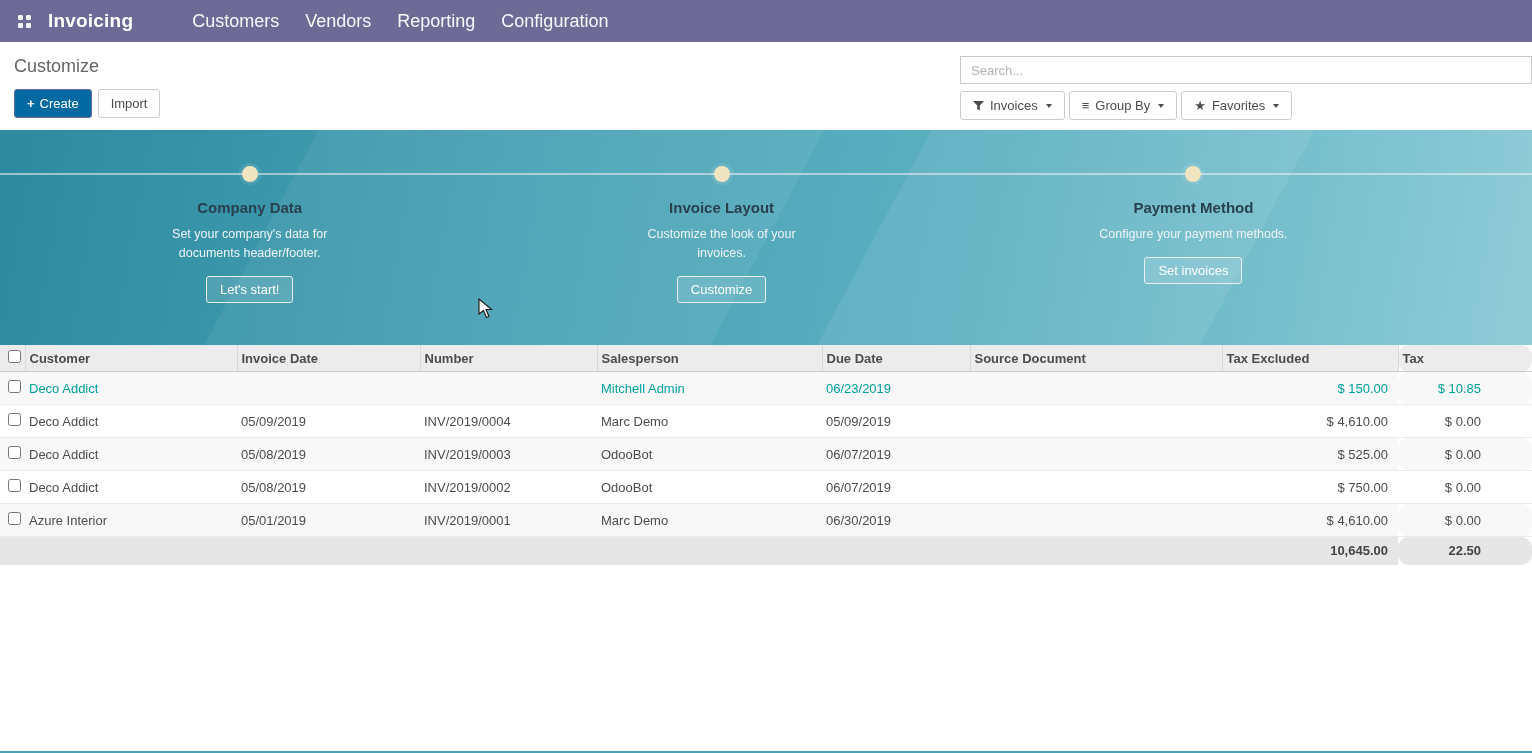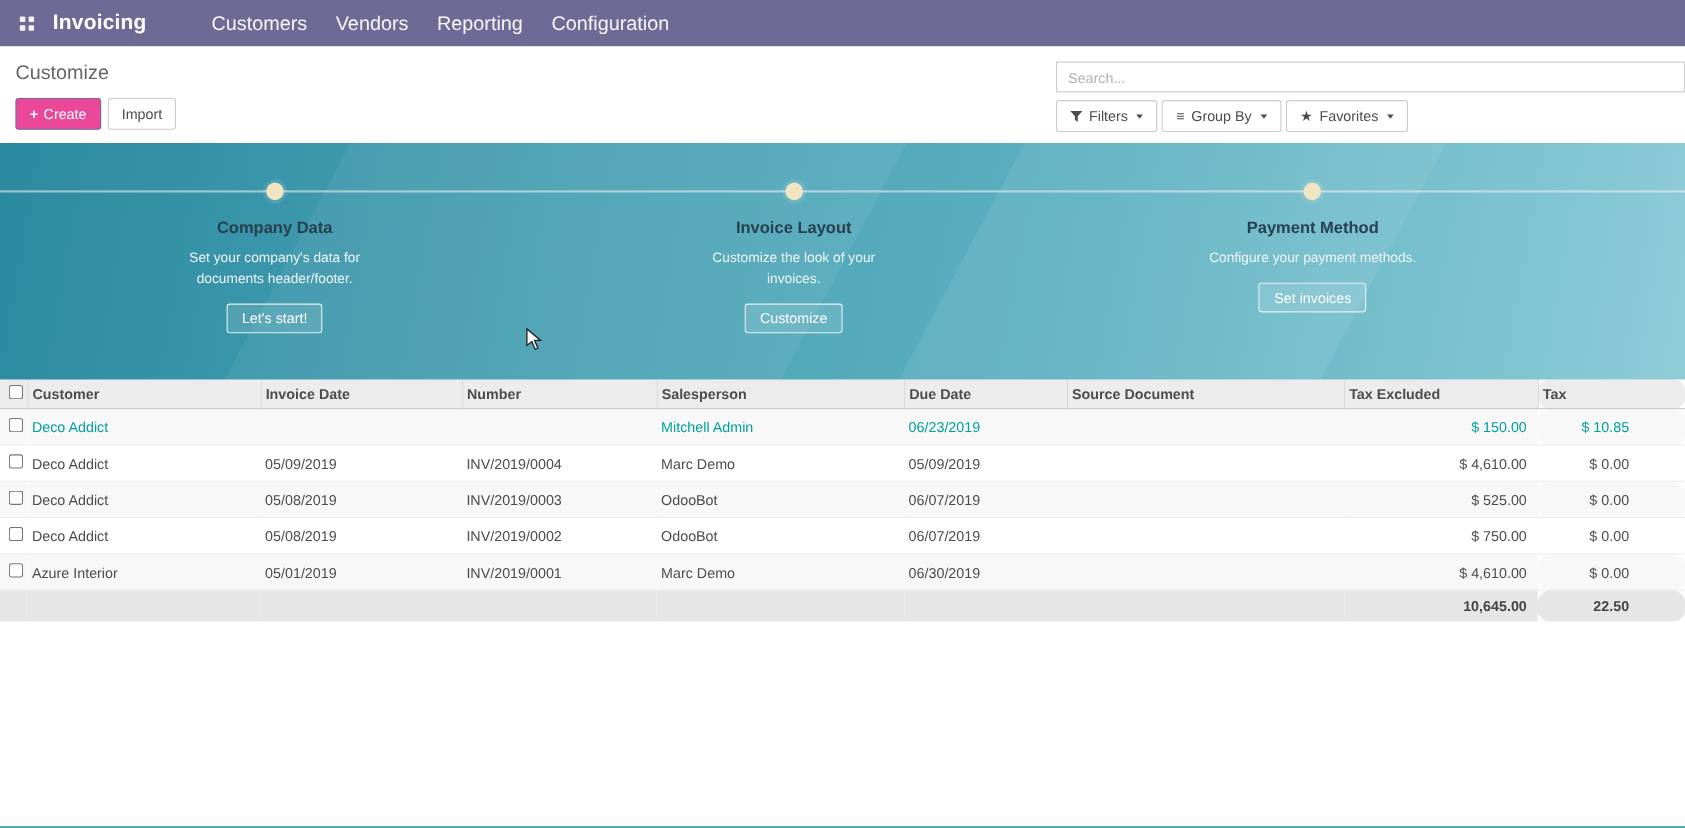--- a/index.html
+++ b/index.html
@@ -14,21 +14,21 @@
   .app-title { font-size: 19px; font-weight: bold; letter-spacing: 0.2px; margin-right: 46px; }
   .nav-menu { display: flex; align-items: stretch; height: 42px; }
   .nav-item { font-size: 18px; color: rgba(255,255,255,0.95); padding: 0 13px; display: flex; align-items: center; cursor: pointer; }
 
   
   .control-panel { display: flex; justify-content: space-between; padding: 14px 0 0 14px; height: 88px; }
   .cp-left { display: flex; flex-direction: column; justify-content: space-between; padding-bottom: 12px; }
   .breadcrumb { font-size: 18px; color: #666; }
   .cp-buttons { display: flex; gap: 6px; }
   .btn { font-family: inherit; font-size: 13px; border-radius: 3px; padding: 5px 12px; border: 1px solid #ccc; background: #fff; color: #4c4c4c; cursor: pointer; line-height: 17px; }
-  .btn-primary { background: #ec4899; border-color: #6b6a9e; color: #fff; }
+  .btn-primary { background: #0369a1; border-color: #6b6a9e; color: #fff; }
   .btn .plus { font-weight: bold; margin-right: 5px; }
   .cp-right { width: 572px; display: flex; flex-direction: column; }
   .search-input { width: 100%; height: 28px; border: 1px solid #c9c9c9; padding: 0 10px; font-size: 13px; color: #333; outline: none; font-family: inherit; }
   .search-input::placeholder { color: #b3b3b3; }
   .filter-row { display: flex; gap: 4px; margin-top: 7px; }
   .dd-btn { display: inline-flex; align-items: center; gap: 6px; }
   .glyph { font-size: 13px; line-height: 1; color: #4c4c4c; }
   .caret { width: 0; height: 0; border-left: 3.5px solid transparent; border-right: 3.5px solid transparent; border-top: 4px solid #4c4c4c; display: inline-block; margin-left: 2px; }
   .funnel-icon svg { display: block; }
 
@@ -102,21 +102,21 @@
     </div>
     <div class="cp-right">
       <input class="search-input" type="text" placeholder="Search..." style="">
       <div class="filter-row">
         <button class="btn dd-btn">
           <span class="funnel-icon">
               <svg width="11" height="10" viewBox="0 0 11 10">
                 <path d="M0 0 H11 L6.8 4.6 V9.6 L4.2 8 V4.6 Z" fill="#4c4c4c"></path>
               </svg>
             </span>
-          <span>Filters</span>
+          <span>Invoices</span>
           <span class="caret"></span>
         </button>
         <button class="btn dd-btn">
           <span class="glyph">≡</span>
           <span>Group By</span>
           <span class="caret"></span>
         </button>
         <button class="btn dd-btn">
           <span class="glyph">★</span>
           <span>Favorites</span>

